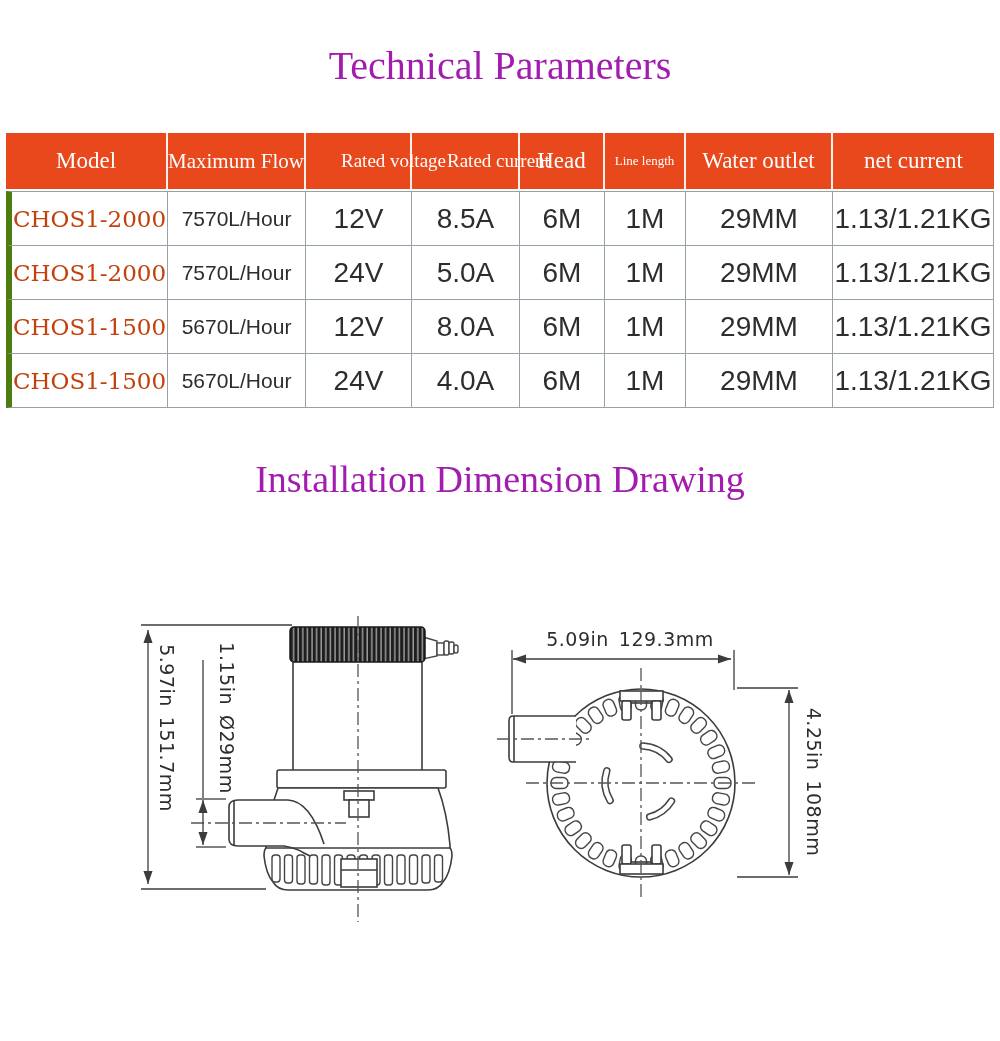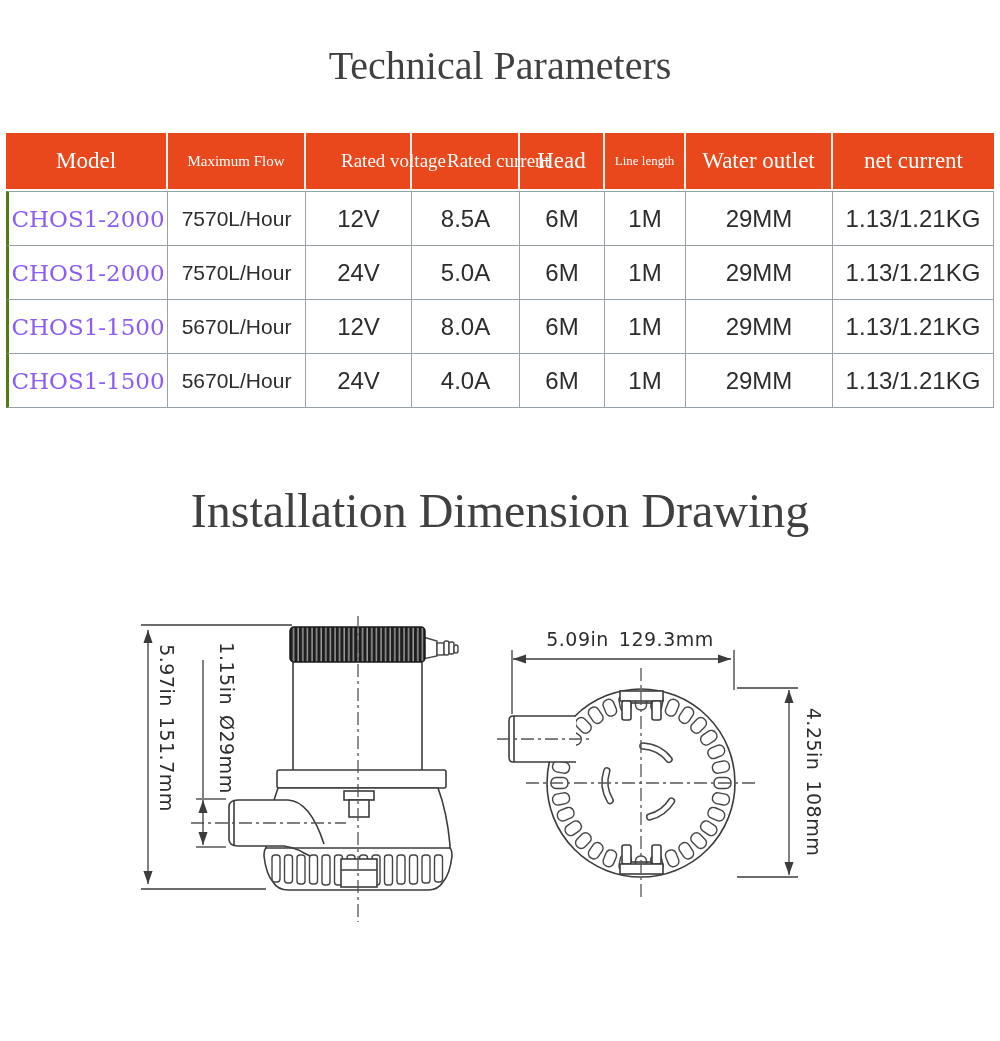--- a/index.html
+++ b/index.html
@@ -3,48 +3,48 @@
 <meta charset="utf-8">
 <style>
   html,body { margin:0; padding:0; }
   body {
     width:1000px; height:1041px; position:relative; overflow:hidden;
     background:#ffffff; font-family:"Liberation Sans", sans-serif;
   }
   .section-title {
     position:absolute; left:0; width:1000px; text-align:center;
     font-family:"Liberation Serif", serif; font-weight:400;
-    color:#404040; line-height:1;
+    color:#a21caf; line-height:1;
   }
   #title1 { top:46px; font-size:40px; }
-  #title2 { top:487px; font-size:48px; }
+  #title2 { top:460px; font-size:38px; }
 
   #spec-table-wrap { position:absolute; top:133px; left:6px; width:936px; }
   table.spec { border-collapse:separate; border-spacing:0; table-layout:fixed; width:988px; }
   table.spec thead th {
     background:#e8481b; color:#ffffff; font-family:"Liberation Serif", serif;
     font-weight:400; font-size:23px; height:56px; padding:0;
     text-align:center; vertical-align:middle; white-space:nowrap;
     border-right:2px solid rgba(255,255,255,0.92);
     border-bottom:2px solid #ffffff;
   }
   table.spec thead th:last-child { border-right:none; }
-  table.spec thead th.md { font-size:15px; }
+  table.spec thead th.md { font-size:21px; }
   table.spec thead th.sm { font-size:19px;padding-left:35px; }
   table.spec thead th.xs { font-size:13px; }
   table.spec tbody td {
     background:#ffffff; height:53px; padding:0;
     text-align:center; vertical-align:middle; white-space:nowrap;
-    font-family:"Liberation Sans", sans-serif; font-size:24px; color:#2d2d2d;
+    font-family:"Liberation Sans", sans-serif; font-size:28px; color:#2d2d2d;
     border-right:1px solid #98a0a8; border-bottom:1px solid #98a0a8;
   }
   table.spec tbody tr:first-child td { border-top:1px solid #98a0a8; }
   table.spec tbody td:first-child {
-    border-left:3px solid #4d7c0f;
-    font-family:"DejaVu Serif", serif; font-size:23px; color:#8b5cf6;text-align:center;
+    border-left:6px solid #4d7c0f;
+    font-family:"DejaVu Serif", serif; font-size:23px; color:#c2410c;text-align:center;
   }
   table.spec tbody td.flow { font-size:21px;margin-top:44px; }
 
   #drawing { position:absolute; top:560px; left:0; }
   .dim {
     font-family:"DejaVu Sans", sans-serif; font-size:19px; fill:#2d2d2d;
     letter-spacing:0.5px;
   }
   .ln   { stroke:#3c3c3c; stroke-width:1.6; fill:none; }
   .fillw{ fill:#ffffff; stroke:#3c3c3c; stroke-width:1.6; }

